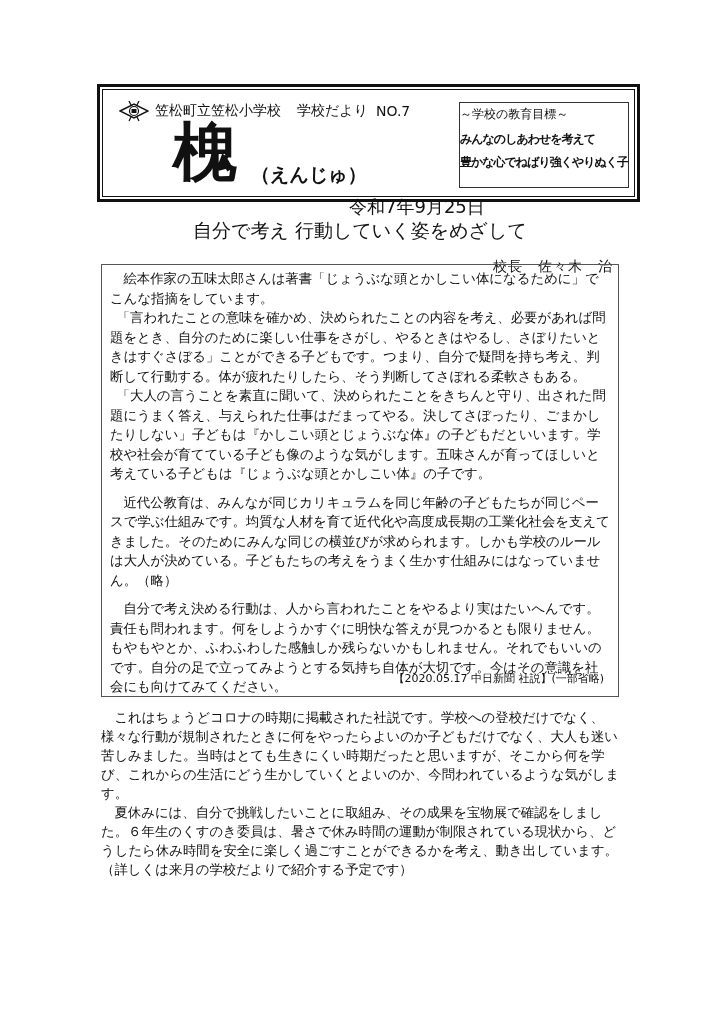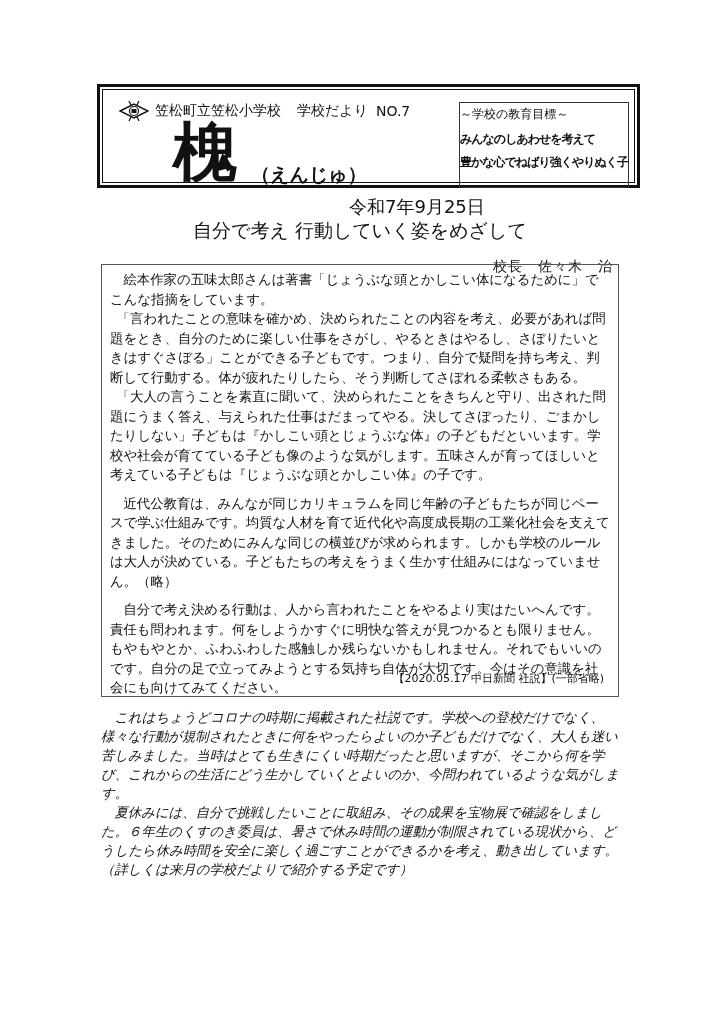--- a/index.html
+++ b/index.html
@@ -1,20 +1,20 @@
 <!DOCTYPE html>
 <html><head>
 <meta charset="utf-8">
 <style>
   html, body { margin: 0; padding: 0; background: #ffffff; }
   body { width: 724px; height: 1024px; position: relative; overflow: hidden; color: #111; font-family: "DejaVu Sans", sans-serif; }
 
   
   .masthead {
-    position: absolute; left: 97px; top: 84px; width: 543px; height: 104px;
+    position: absolute; left: 97px; top: 84px; width: 543px; height: 118px;
     border: 3px solid #111; box-sizing: border-box;
   }
   .masthead-inner {
     position: absolute; left: 2px; top: 2px; right: 2px; bottom: 2px;
     border: 1px solid #111;
   }
   .header-line {
     position: absolute; left: 16px; top: 10px; font-size: 14px; white-space: nowrap; display: flex; align-items: center;
   }
   .emblem { width: 30px; height: 22px; margin-right: 6px; }
@@ -37,30 +37,30 @@
   
   .article-title { position: absolute; left: 193px; top: 218px; font-size: 19px; white-space: nowrap; }
   .article-author { position: absolute; left: 493px; top: 258px; font-size: 14px; white-space: nowrap; letter-spacing: 1px; }
 
   
   .quote-box {
     position: absolute; left: 101px; top: 264px; width: 518px; height: 433px;
     border: 1px solid #555; box-sizing: border-box; padding: 5px 8px 0 8px;
     font-size: 13.4px; line-height: 19.5px;
   }
-  .quote-box p { margin: 0; }
+  .quote-box p { margin: 0; font-family: Liberation Mono, monospace; }
   .quote-box p.gap { margin-top: 9px; }
   .quote-box p.indent { text-indent: 1em; }
   .quote-box p.half { text-indent: 0.5em; }
   .citation { position: absolute; right: 14px; bottom: 8px; font-size: 11px; }
 
   
   .commentary {
     position: absolute; left: 101px; top: 708px; width: 520px;
-    font-family: "DejaVu Serif", serif; font-size: 13.4px; line-height: 19px; font-style: italic;
+    font-family: "DejaVu Serif", serif; font-size: 13.4px; line-height: 19px;
   }
   .commentary p { margin: 0; text-indent: 1em; }
 </style>
 </head>
 <body>
 
 <div class="masthead">
   <div class="masthead-inner">
     <div class="header-line">
       <svg class="emblem" viewBox="0 0 30 22">

